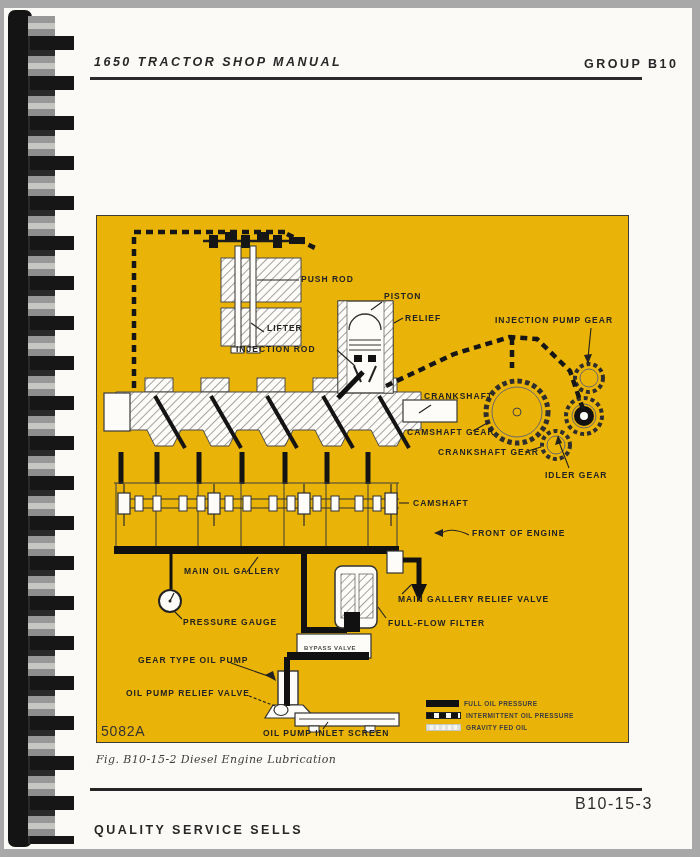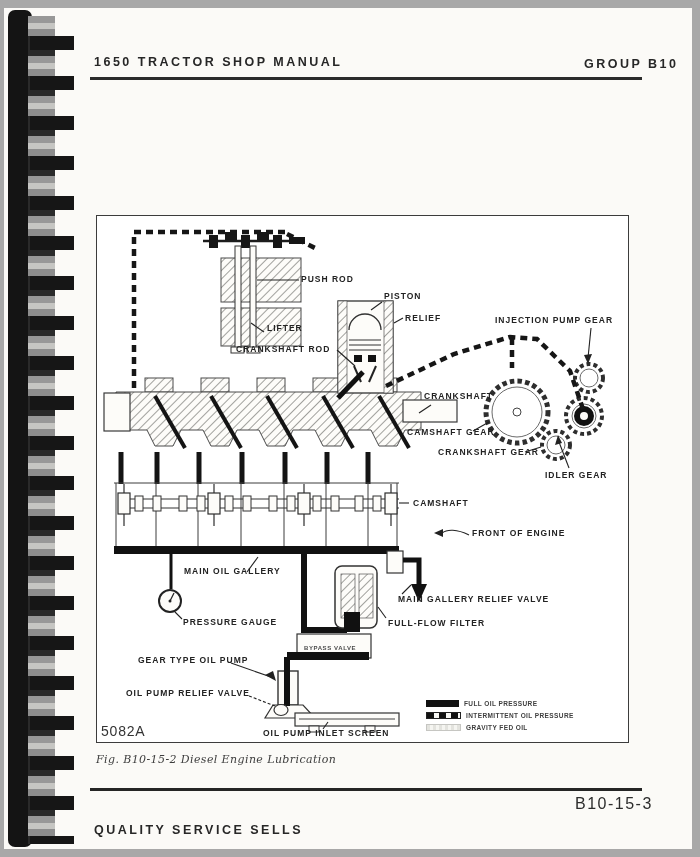--- a/index.html
+++ b/index.html
@@ -7,28 +7,28 @@
        font-family:"Liberation Sans",sans-serif;color:#1f1f1f;}
   #page{position:absolute;left:4px;top:8px;width:688px;height:841px;background:#fbfaf7;}
   
   #spine{position:absolute;left:8px;top:10px;width:24px;height:837px;background:#141414;border-radius:7px;}
   #comb-connectors{position:absolute;left:28px;top:16px;width:27px;height:828px;
     background:repeating-linear-gradient(180deg,#989898 0 7px,#c6c6c3 7px 13px,#8d8d8d 13px 20px,#2a2a2a 20px 40px);}
   #comb-teeth{position:absolute;left:30px;top:16px;width:44px;height:828px;
     background:repeating-linear-gradient(180deg,transparent 0 20px,#161616 20px 34px,transparent 34px 40px);}
   
   .hdr-text{position:absolute;font-size:12.5px;font-weight:700;letter-spacing:2.5px;white-space:nowrap;color:#272727;}
-  #header-title{left:94px;top:55px;}
+  #header-title{left:94px;top:55px;font-style:italic;}
   #header-group{left:584px;top:57px;}
   #header-rule{position:absolute;left:90px;top:77px;width:552px;height:2.5px;background:#2b2b2b;}
   #footer-rule{position:absolute;left:90px;top:788px;width:552px;height:3px;background:#252525;}
   #footer-slogan{left:94px;top:795px;margin-top:28px;}
   #footer-page{position:absolute;left:575px;top:795px;font-size:16px;font-weight:400;letter-spacing:1.5px;color:#2c2c2c;}
   
-  #figure-box{position:absolute;left:96px;top:215px;width:531px;height:526px;border:1.3px solid #3c3c3c;background:#ffffff;}
+  #figure-box{position:absolute;left:96px;top:215px;width:531px;height:526px;border:1.3px solid #3c3c3c;background:#eab308;}
   #figure-caption{position:absolute;left:96px;top:753px;width:531px;
     font-family:"DejaVu Serif",serif;font-style:italic;font-size:11px;color:#3d3d3d;letter-spacing:.4px;}
   svg{position:absolute;left:0;top:0;}
   .lbl{position:absolute;font-size:8.5px;font-weight:700;letter-spacing:1px;white-space:nowrap;color:#232323;line-height:1;}
   .lbl-sm{position:absolute;font-size:6px;font-weight:700;letter-spacing:.6px;white-space:nowrap;color:#4a4a4a;line-height:1;}
   #figure-id{position:absolute;left:4px;top:507px;font-size:14px;letter-spacing:.8px;color:#333;}
   
   #legend{position:absolute;left:329px;top:481px;}
   .legend-row{display:flex;align-items:center;height:12px;}
   .legend-swatch{width:33px;height:7px;margin-right:5px;flex:0 0 auto;}
@@ -250,21 +250,21 @@
       <polygon points="487,139 495,138 491,148"></polygon>
       <polygon points="346,313 346,321 337,317"></polygon>
       <polygon points="168,459 176,455 179,465"></polygon>
     </g>
   </svg>
 
   <span class="lbl" style="left:204px;top:59px">PUSH ROD</span>
   <span class="lbl" style="left:170px;top:108px">LIFTER</span>
   <span class="lbl" style="left:287px;top:76px">PISTON</span>
   <span class="lbl" style="left:308px;top:98px">RELIEF</span>
-  <span class="lbl" style="left:139px;top:129px">CRANKSHAFT ROD</span>
+  <span class="lbl" style="left:139px;top:129px">INJECTION ROD</span>
   <span class="lbl" style="left:398px;top:100px">INJECTION PUMP GEAR</span>
   <span class="lbl" style="left:327px;top:176px">CRANKSHAFT</span>
   <span class="lbl" style="left:310px;top:212px">CAMSHAFT GEAR</span>
   <span class="lbl" style="left:341px;top:232px">CRANKSHAFT GEAR</span>
   <span class="lbl" style="left:448px;top:255px">IDLER GEAR</span>
   <span class="lbl" style="left:316px;top:283px">CAMSHAFT</span>
   <span class="lbl" style="left:375px;top:313px">FRONT OF ENGINE</span>
   <span class="lbl" style="left:87px;top:351px">MAIN OIL GALLERY</span>
   <span class="lbl" style="left:301px;top:379px">MAIN GALLERY RELIEF VALVE</span>
   <span class="lbl" style="left:291px;top:403px">FULL-FLOW FILTER</span>

